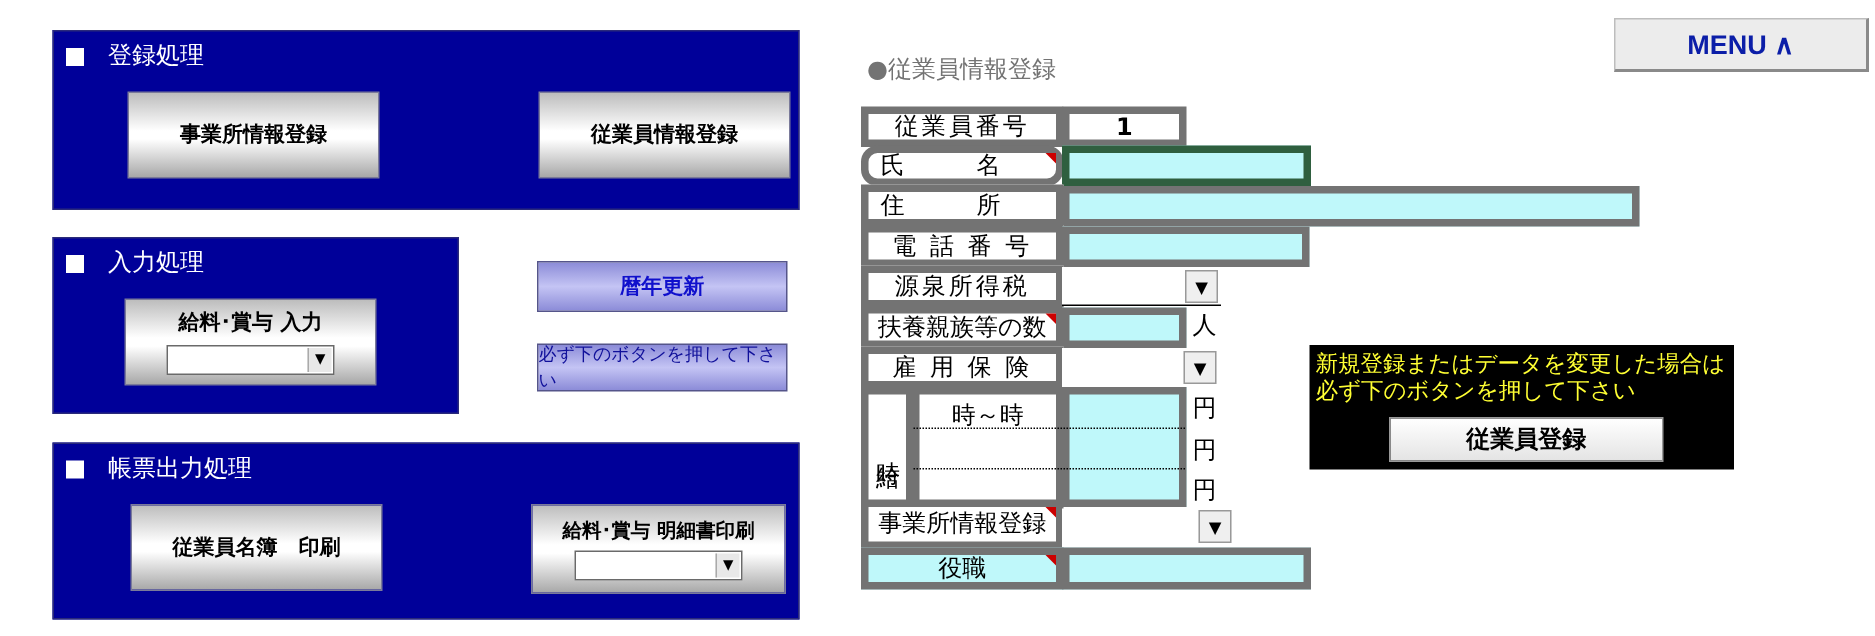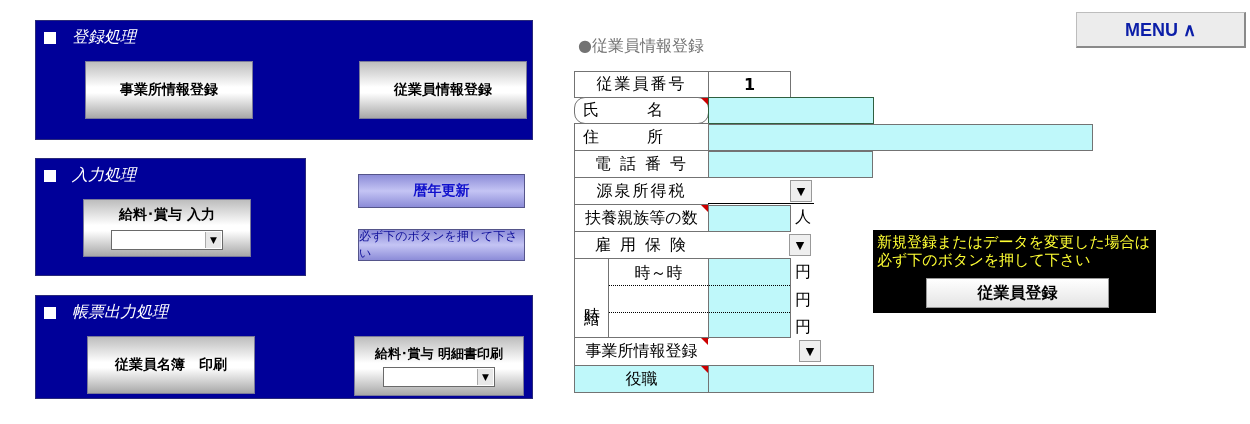--- a/index.html
+++ b/index.html
@@ -6,21 +6,21 @@
   body {
     width: 1250px; height: 424px; background: #ffffff; position: relative;
     font-family: "DejaVu Sans", "Liberation Sans", sans-serif; overflow: hidden;
   }
   .panel {
     position: absolute; background: #000099; border: 1px solid #2a2a7a;
   }
   .panel-title {
     position: absolute; left: 8px; top: 6px; color: #ffffff;
     font-family: "DejaVu Serif", "Liberation Serif", serif; font-size: 16px;
-    display: flex; align-items: center; gap: 16px; font-style: italic;
+    display: flex; align-items: center; gap: 16px;
   }
   .panel-title .sq { width: 12px; height: 12px; background: #ffffff; display: inline-block; }
   .gbtn {
     position: absolute;
     background: linear-gradient(to bottom, #bdbdbd 0%, #ffffff 45%, #ffffff 55%, #a8a8a8 100%);
     border: 1px solid #7a7a9a;
     display: flex; align-items: center; justify-content: center;
     font-size: 14px; font-weight: bold; color: #000;
     cursor: pointer;
   }
@@ -44,21 +44,21 @@
   .menu-btn {
     position: absolute; left: 1076px; top: 12px; width: 170px; height: 36px;
     background: #ececec; border: 1px solid #bdbdbd; border-right: 2px solid #8a8a8a; border-bottom: 2px solid #8a8a8a;
     color: #0b1ea8; font-family: "Liberation Sans", sans-serif; font-weight: bold; font-size: 18px;
     display: flex; align-items: center; justify-content: center; cursor: pointer;
   }
   .form-title {
     position: absolute; left: 578px; top: 36px; font-size: 16px; color: #737373;
   }
   .cell {
-    position: absolute; border: 1px solid #737373; background: #fff;
+    position: absolute; border: 5px solid #737373; background: #fff;
     font-size: 16px; display: flex; align-items: center; color: #000;
   }
   .cyan { background: #bff8fa; }
   .lbl { justify-content: center; letter-spacing: 2px; }
   .tri::after {
     content: ""; position: absolute; right: 0; top: 0;
     border-top: 7px solid #cc0000; border-left: 7px solid transparent;
   }
   .dd-arrow {
     position: absolute; width: 22px; height: 22px; background: #efefef;
@@ -107,21 +107,21 @@
   </div>
 </div>
 
 <div class="pbtn" style="left:358px;top:174px;width:167px;height:34px;">
   <span style="color:#1010cc;font-weight:bold;font-size:14px;">暦年更新</span>
 </div>
 <div class="pbtn" style="left:358px;top:229px;width:167px;height:32px;">
   <span style="color:#10109a;font-size:12px;">必ず下のボタンを押して下さい</span>
 </div>
 
-<div class="panel" style="left:35px;top:295px;width:498px;height:104px;">
+<div class="panel" style="left:35px;top:295px;width:498px;height:118px;">
   <div class="panel-title">
     <span class="sq"></span>
     <span>帳票出力処理</span>
   </div>
   <div class="gbtn" style="left:51px;top:40px;width:168px;height:58px;">従業員名簿　印刷</div>
   <div class="gbtn col" style="left:318px;top:40px;width:170px;height:60px;gap:4px;">
     <span style="font-size:13px;">給料･賞与 明細書印刷</span>
     <div class="combo">
       <span></span>
       <div class="arr">▼</div>

